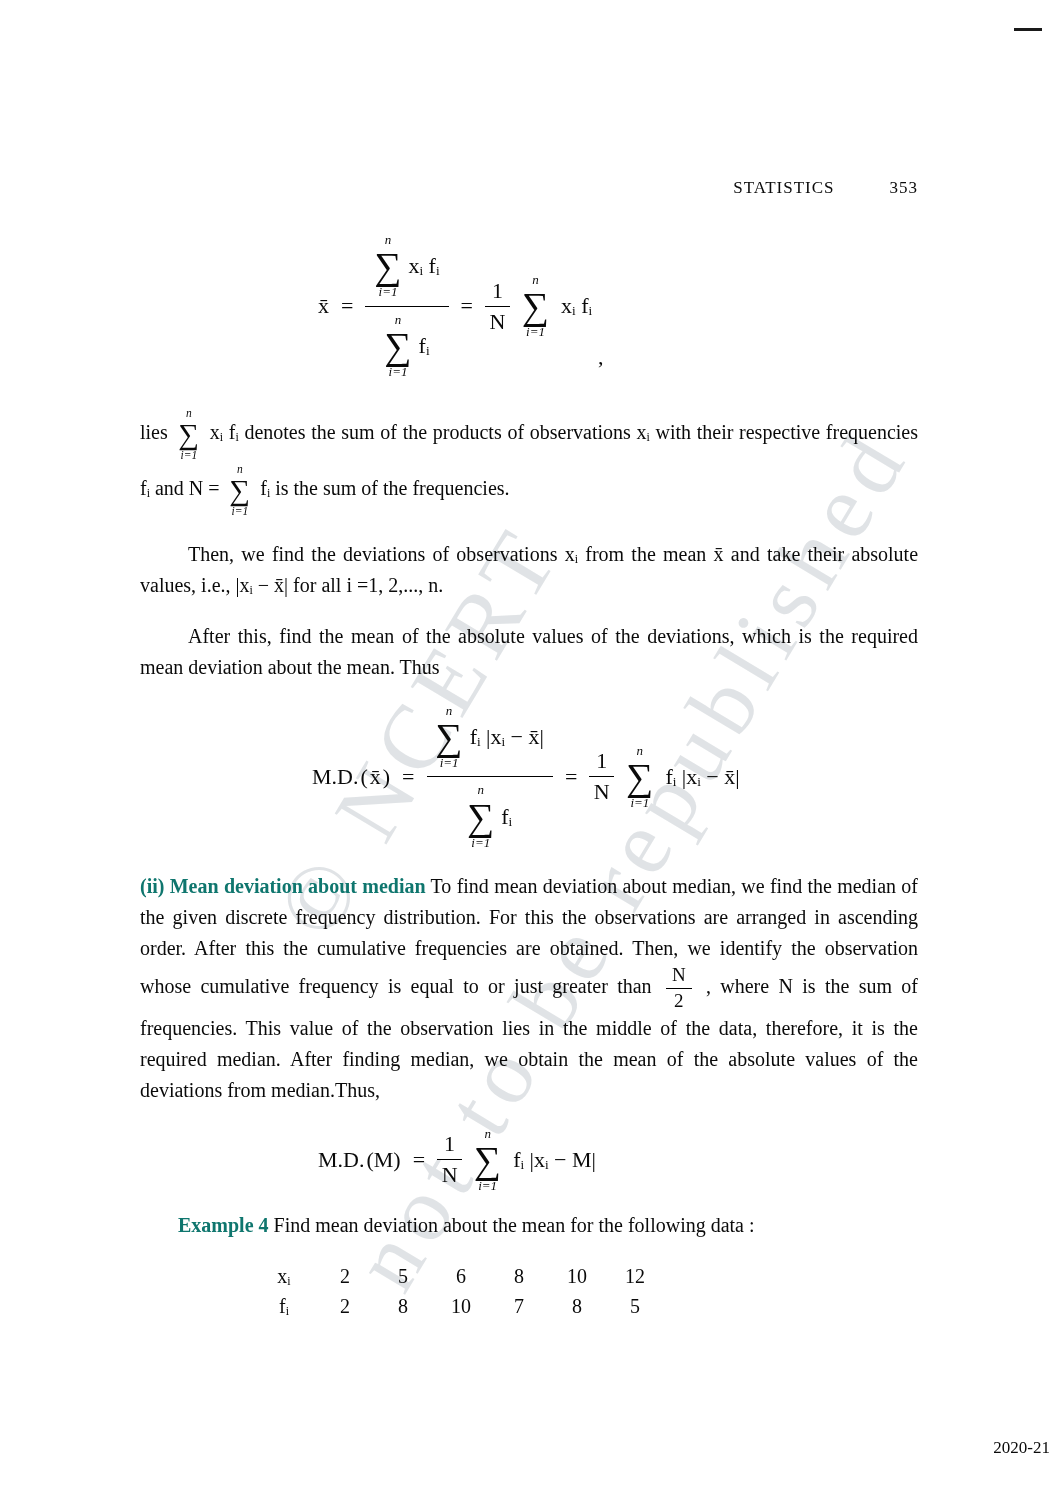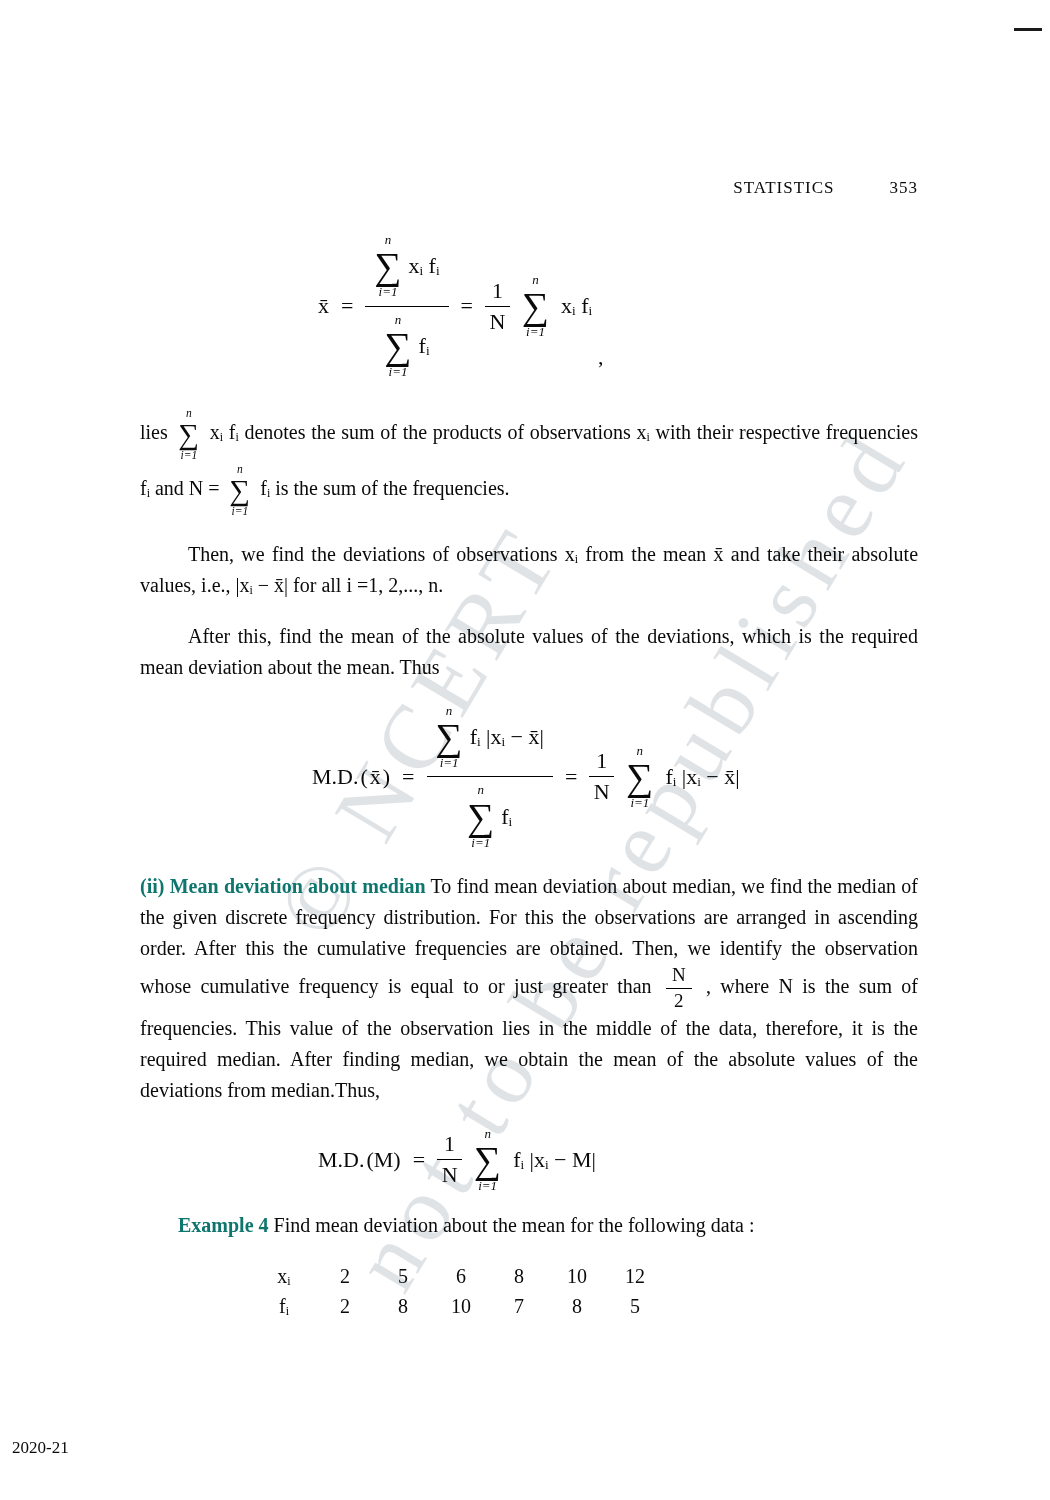--- a/index.html
+++ b/index.html
@@ -63,21 +63,21 @@
   .p-then { margin-top: 20px; }
   .p-after { margin-top: 10px; }
   .p-ii { margin-top: 20px; }
   .p-example { margin-top: 16px; margin-left: 38px; }
   .p-solution { margin-top: 2px; }
 
   .datatable { margin: 4px 0 0 112px; display: grid; grid-template-columns: 64px repeat(6, 58px); font-size: 20px; line-height: 30px; }
   .datatable .cell { text-align: center; }
   .datatable .rowlabel { text-align: center; }
 
-  .footer { position: absolute; left: 12px; right: 0; bottom: 42px; text-align: left; font-size: 17px; }
+  .footer { position: absolute; left: 4px; right: 0; bottom: 42px; text-align: right; font-size: 17px; }
 </style>
 </head>
 <body>
 
 <div class="page">
 
   <div class="crop-mark"></div>
 
   <div class="watermark">
     <div>© NCERT</div>

